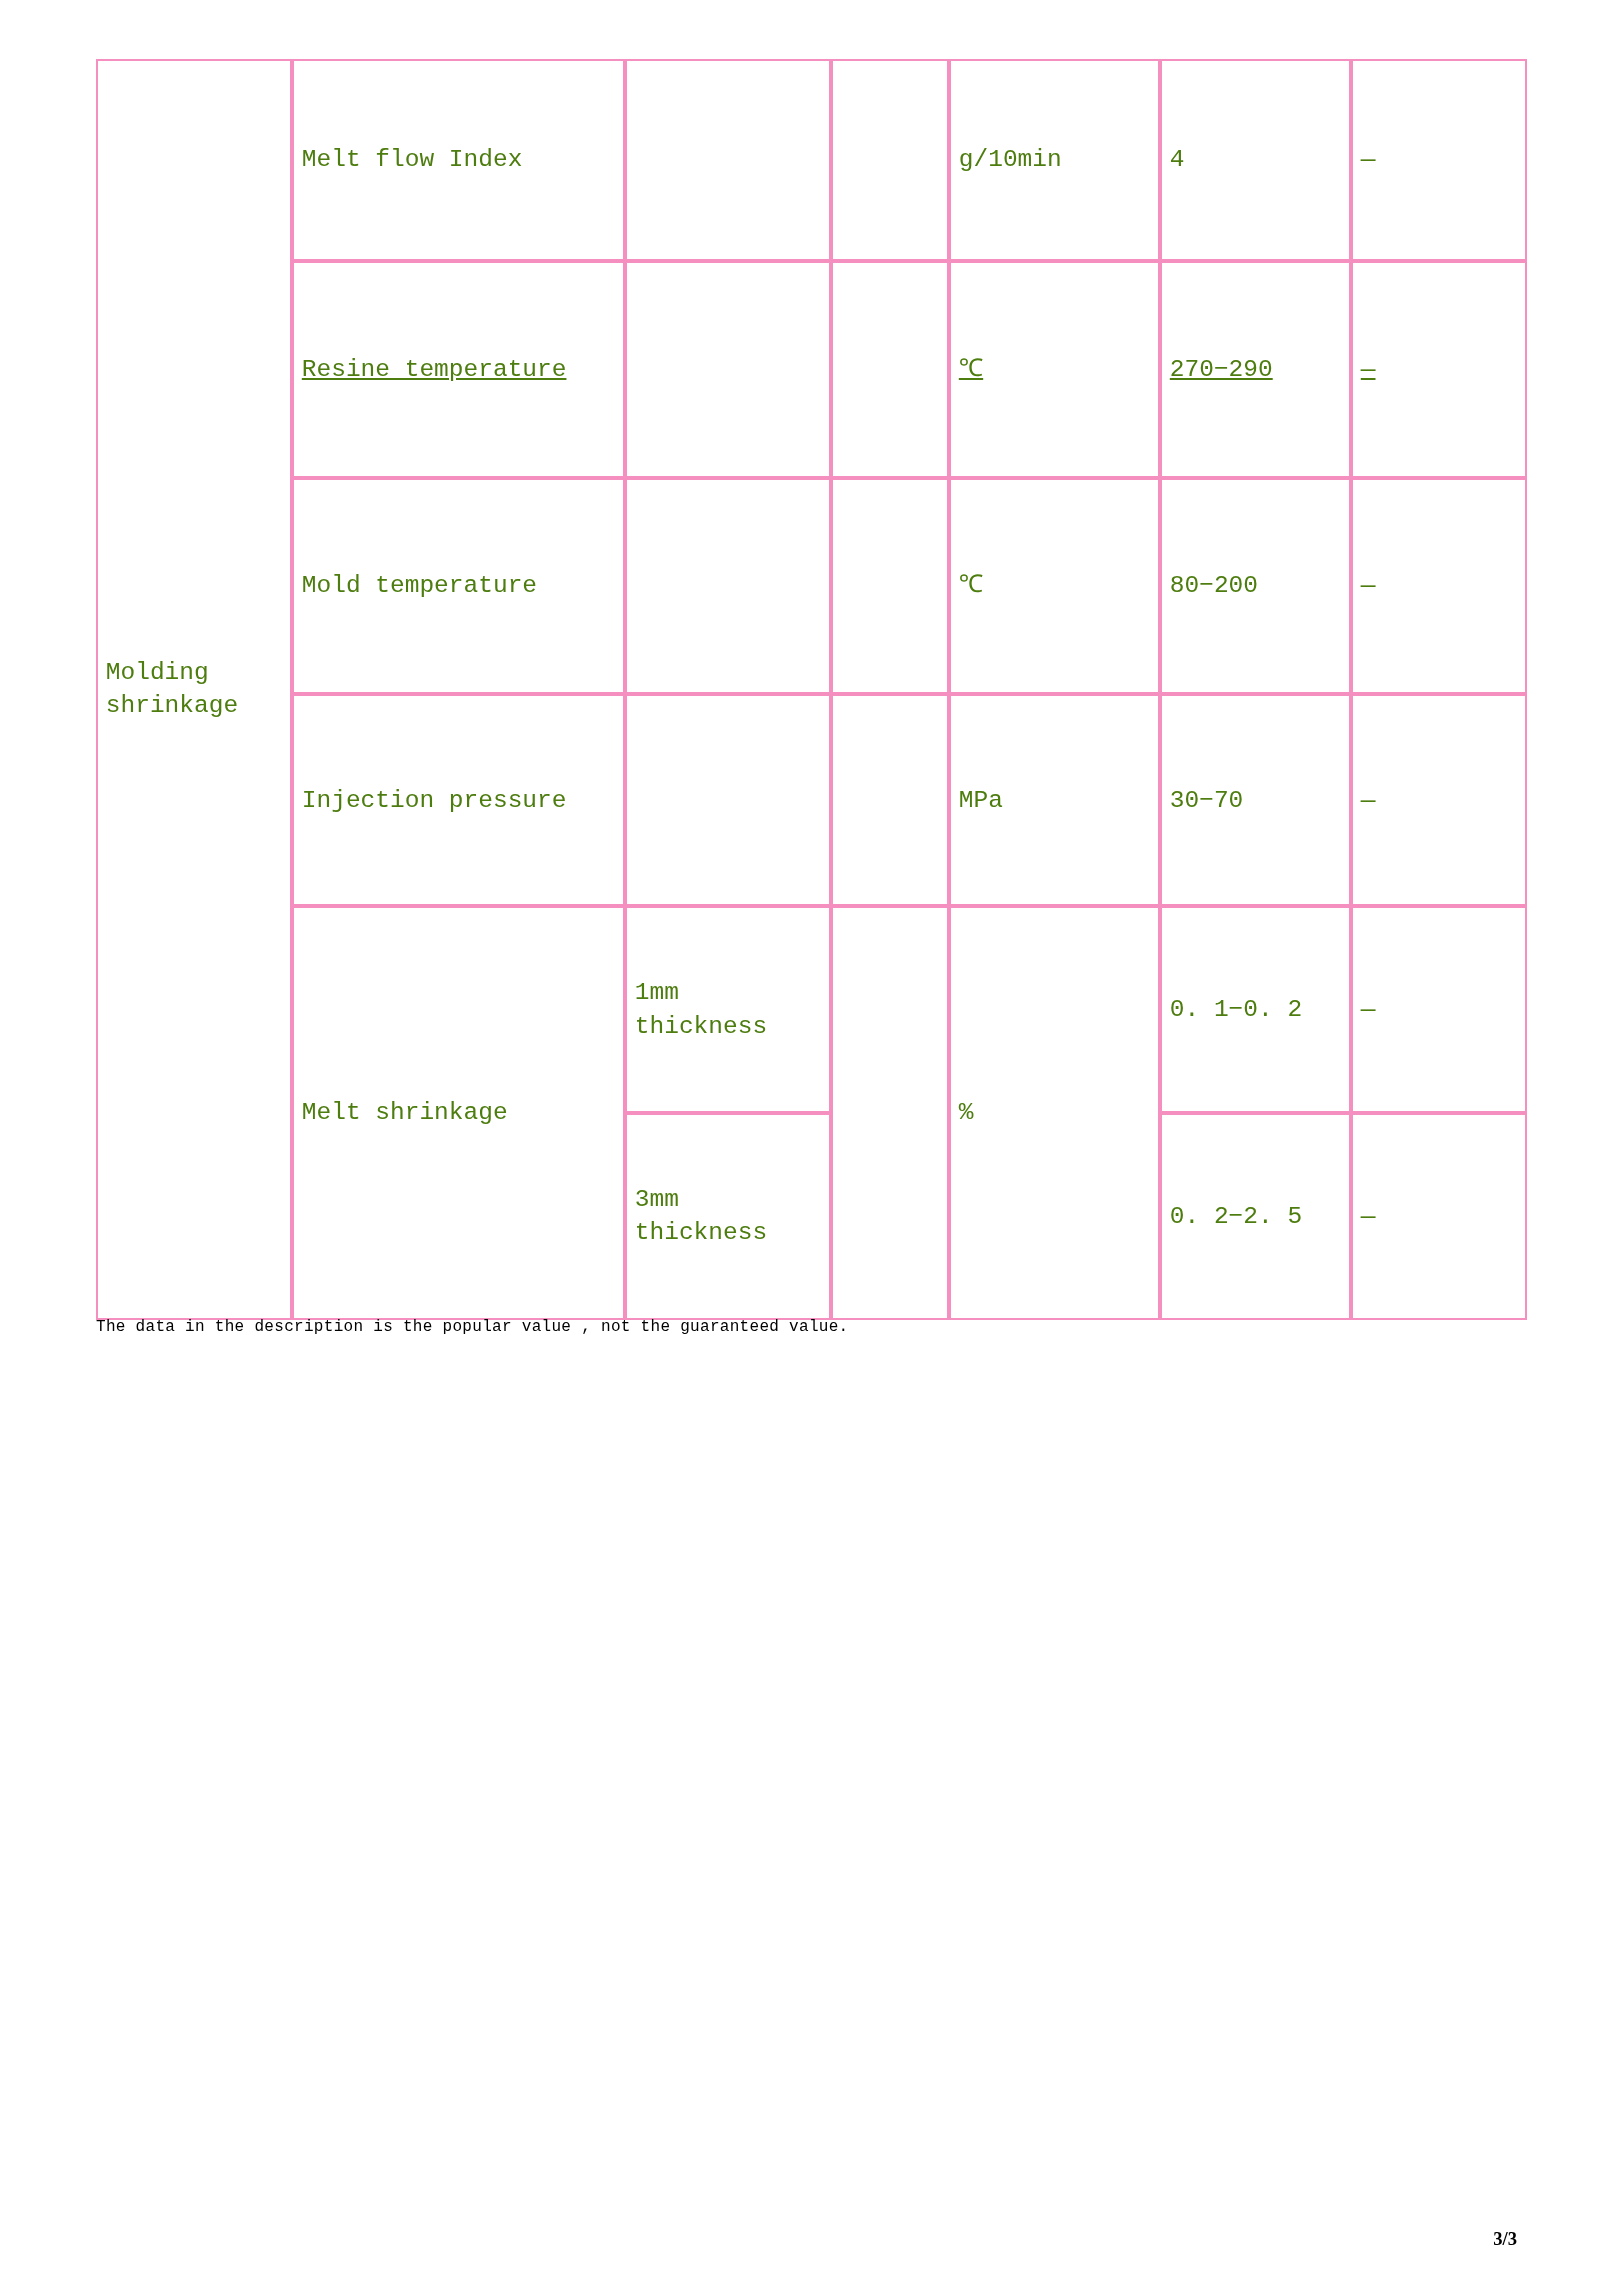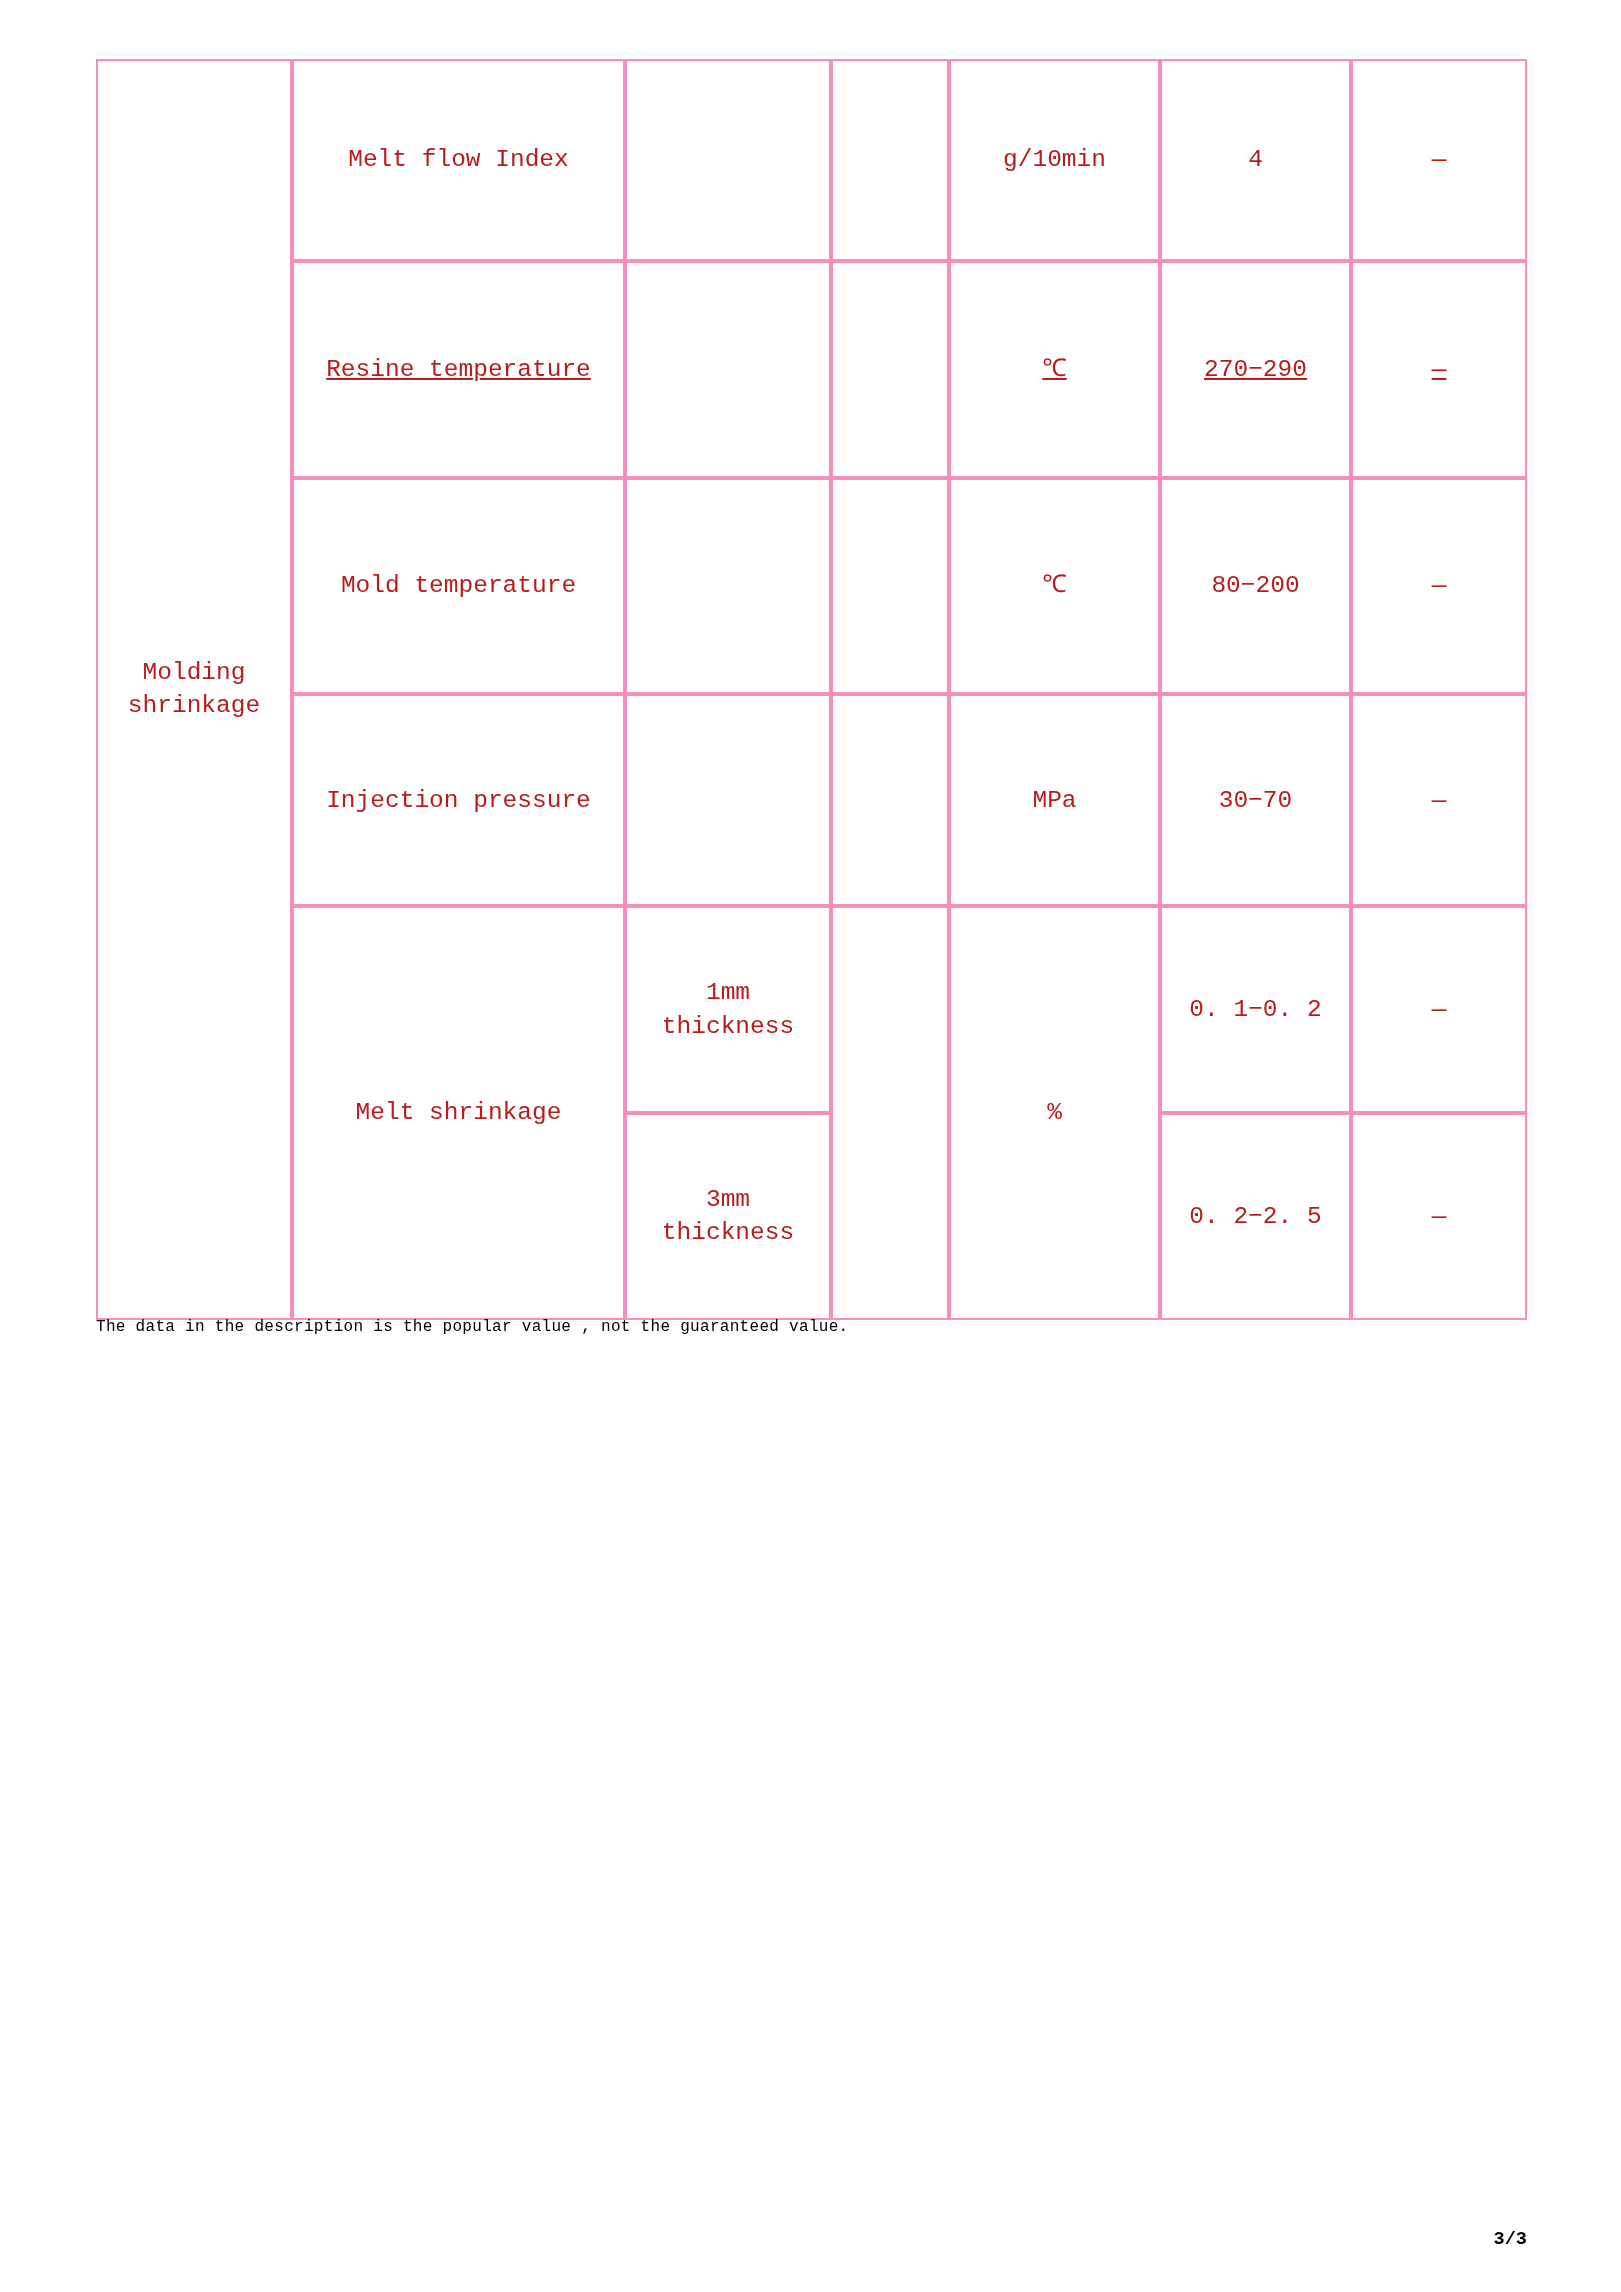--- a/index.html
+++ b/index.html
@@ -31,26 +31,25 @@
     top: 59px;
     width: 1431px;
     border-collapse: separate;
     border-spacing: 0;
     table-layout: fixed;
   }
 
   .spec-table td {
     border: 2.9px solid #f48fc0;
     padding: 5.9px 7.8px;
-    text-align: center;
     vertical-align: middle;
     font-family: "Liberation Mono", monospace;
     font-size: 24.5px;
     line-height: 1.35;
-    color: #b91c1c;
+    color: #4d7c0f;
     background: #ffffff;
     margin-top: 8px;
   }
 
   
   .c-group   { width: 196px; }
   .c-prop    { width: 333px; }
   .c-sub     { width: 206px; }
   .c-method  { width: 118px; }
   .c-unit    { width: 211px; }
@@ -82,23 +81,23 @@
     top: 1318px;
     font-family: "Liberation Mono", monospace;
     font-size: 16px;
     letter-spacing: 0.3px;
     color: #000000;
     white-space: nowrap;
   }
 
   .page-number {
     position: absolute;
-    right: 94px;
+    right: 104px;
     bottom: 43px;
-    font-family: Liberation Mono, monospace;
+    font-family: Liberation Serif, serif;
     font-size: 18.6px;
     font-weight: bold;
     color: #000000;
   }
 
   
   .r1 td { height: 186px; }
   .r2 td { height: 201px; text-decoration: underline; }
   .r3 td { height: 201px; }
   .r4 td { height: 196px; }

